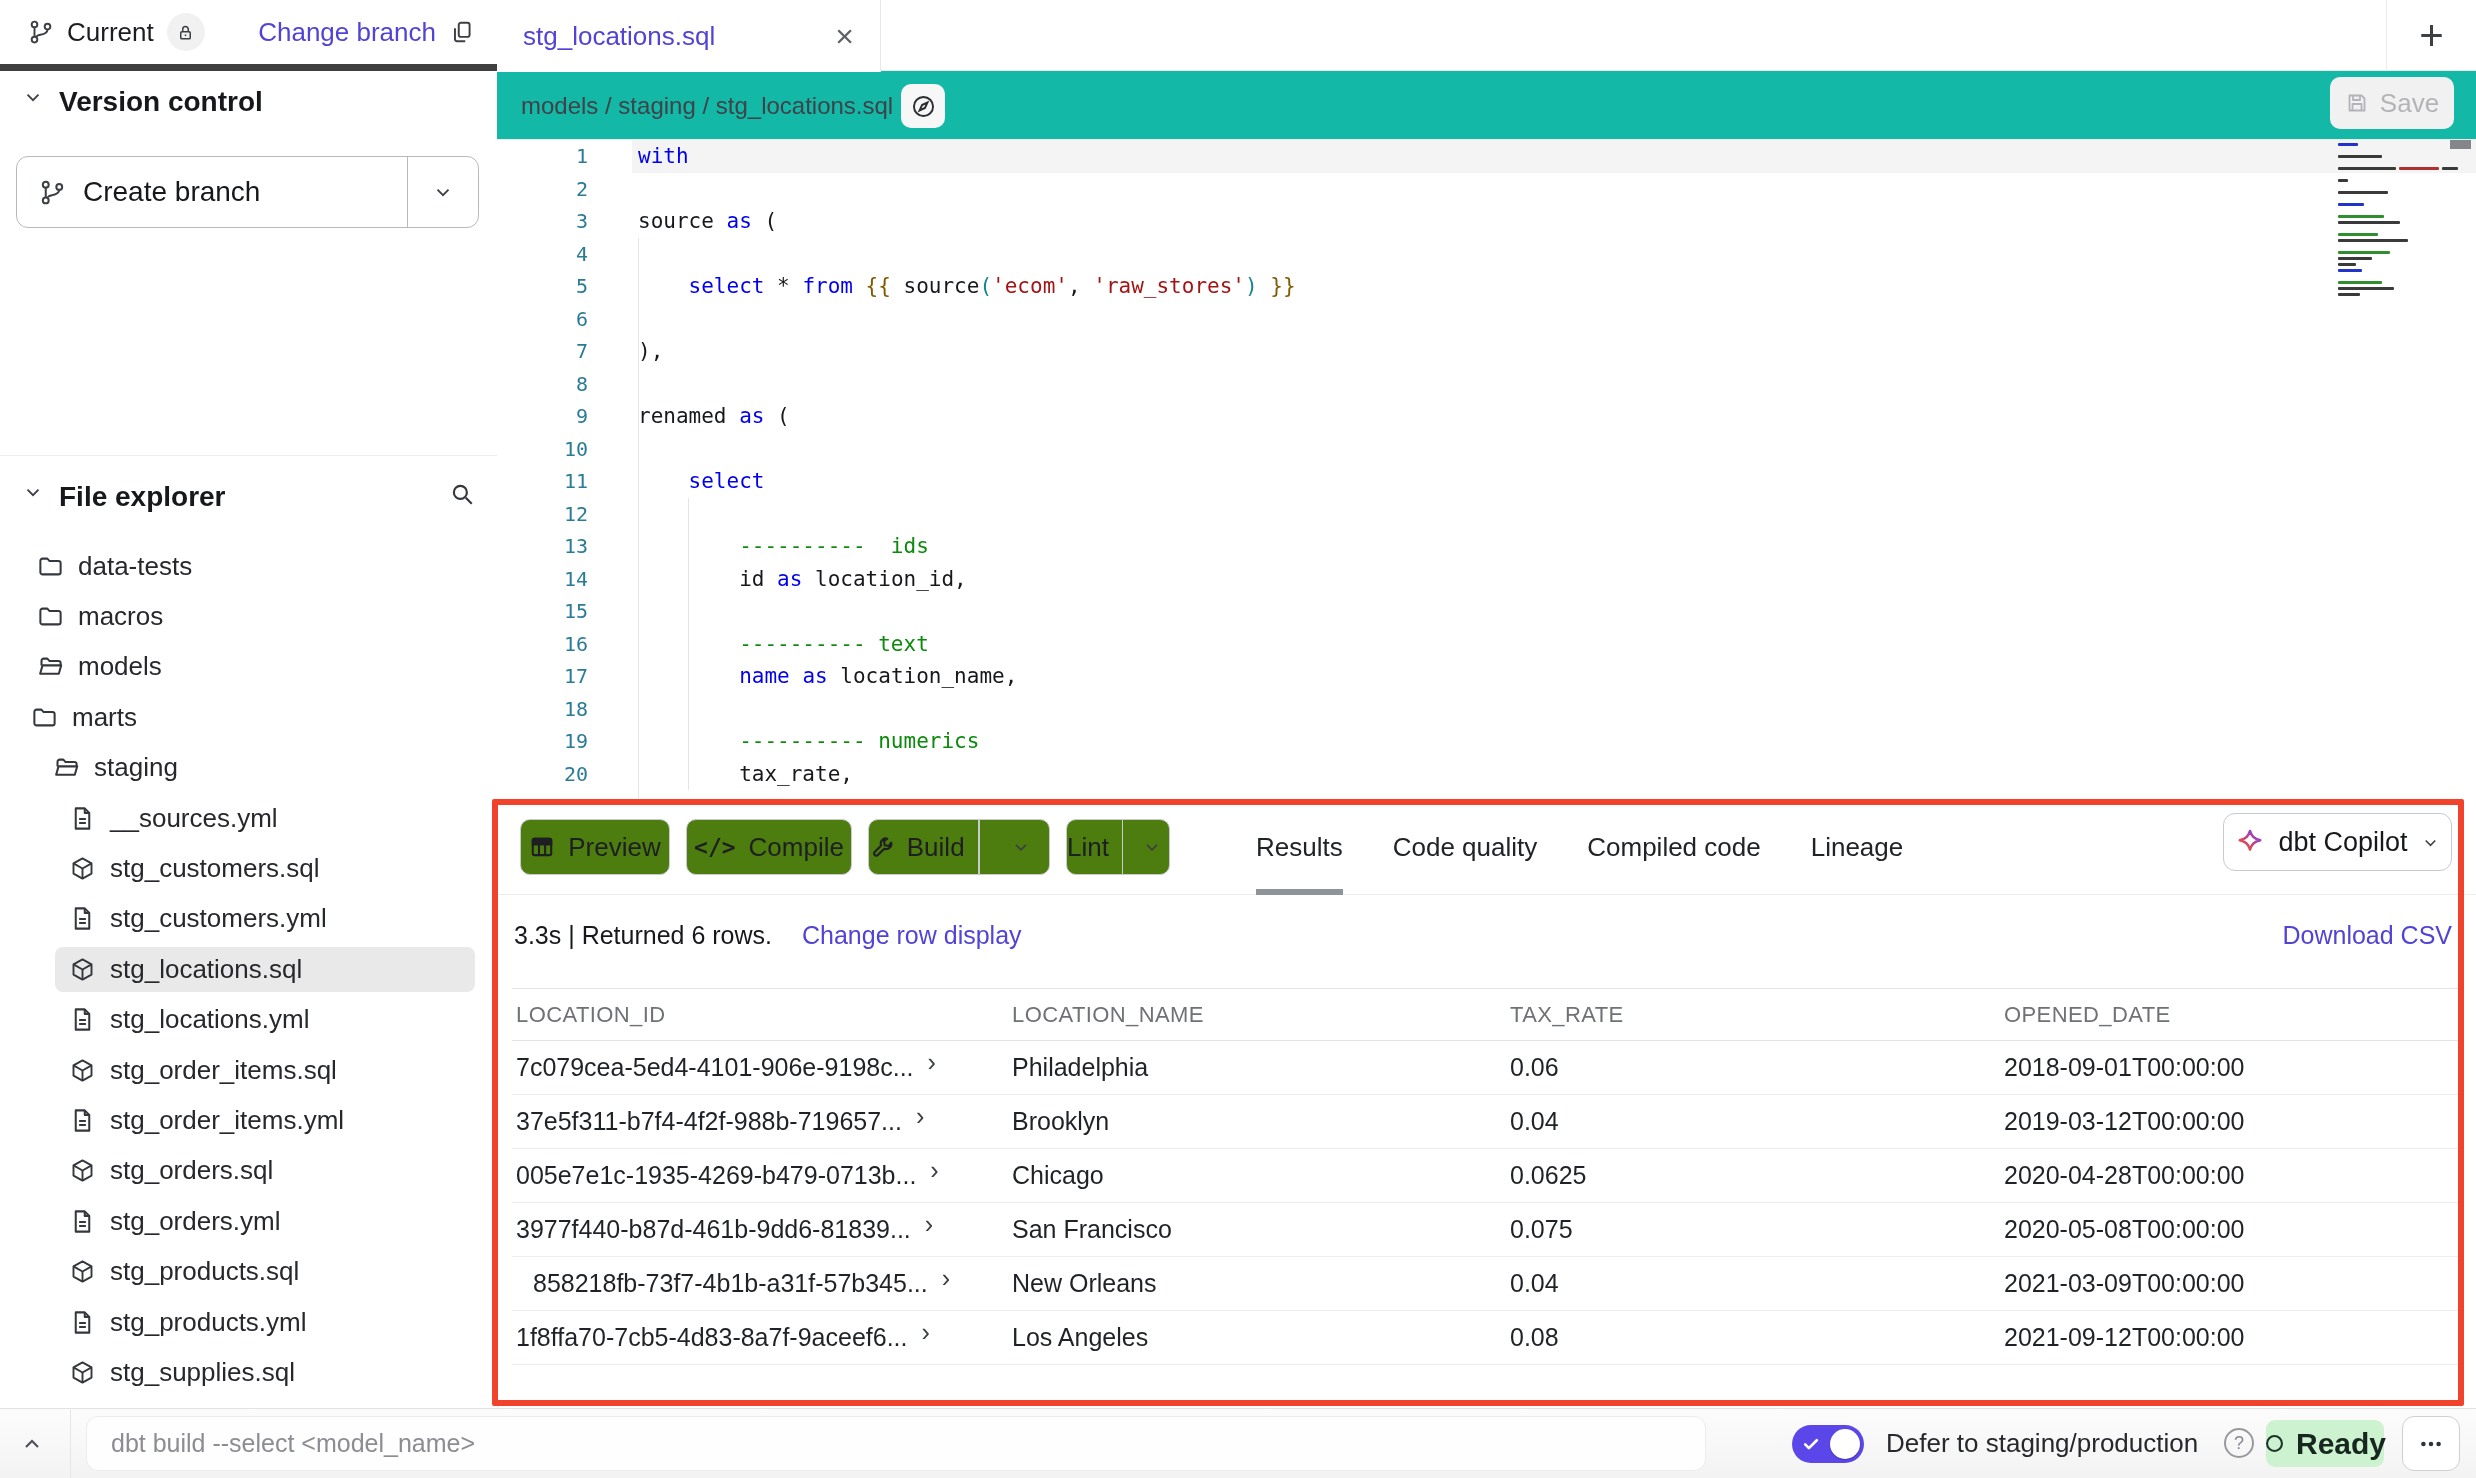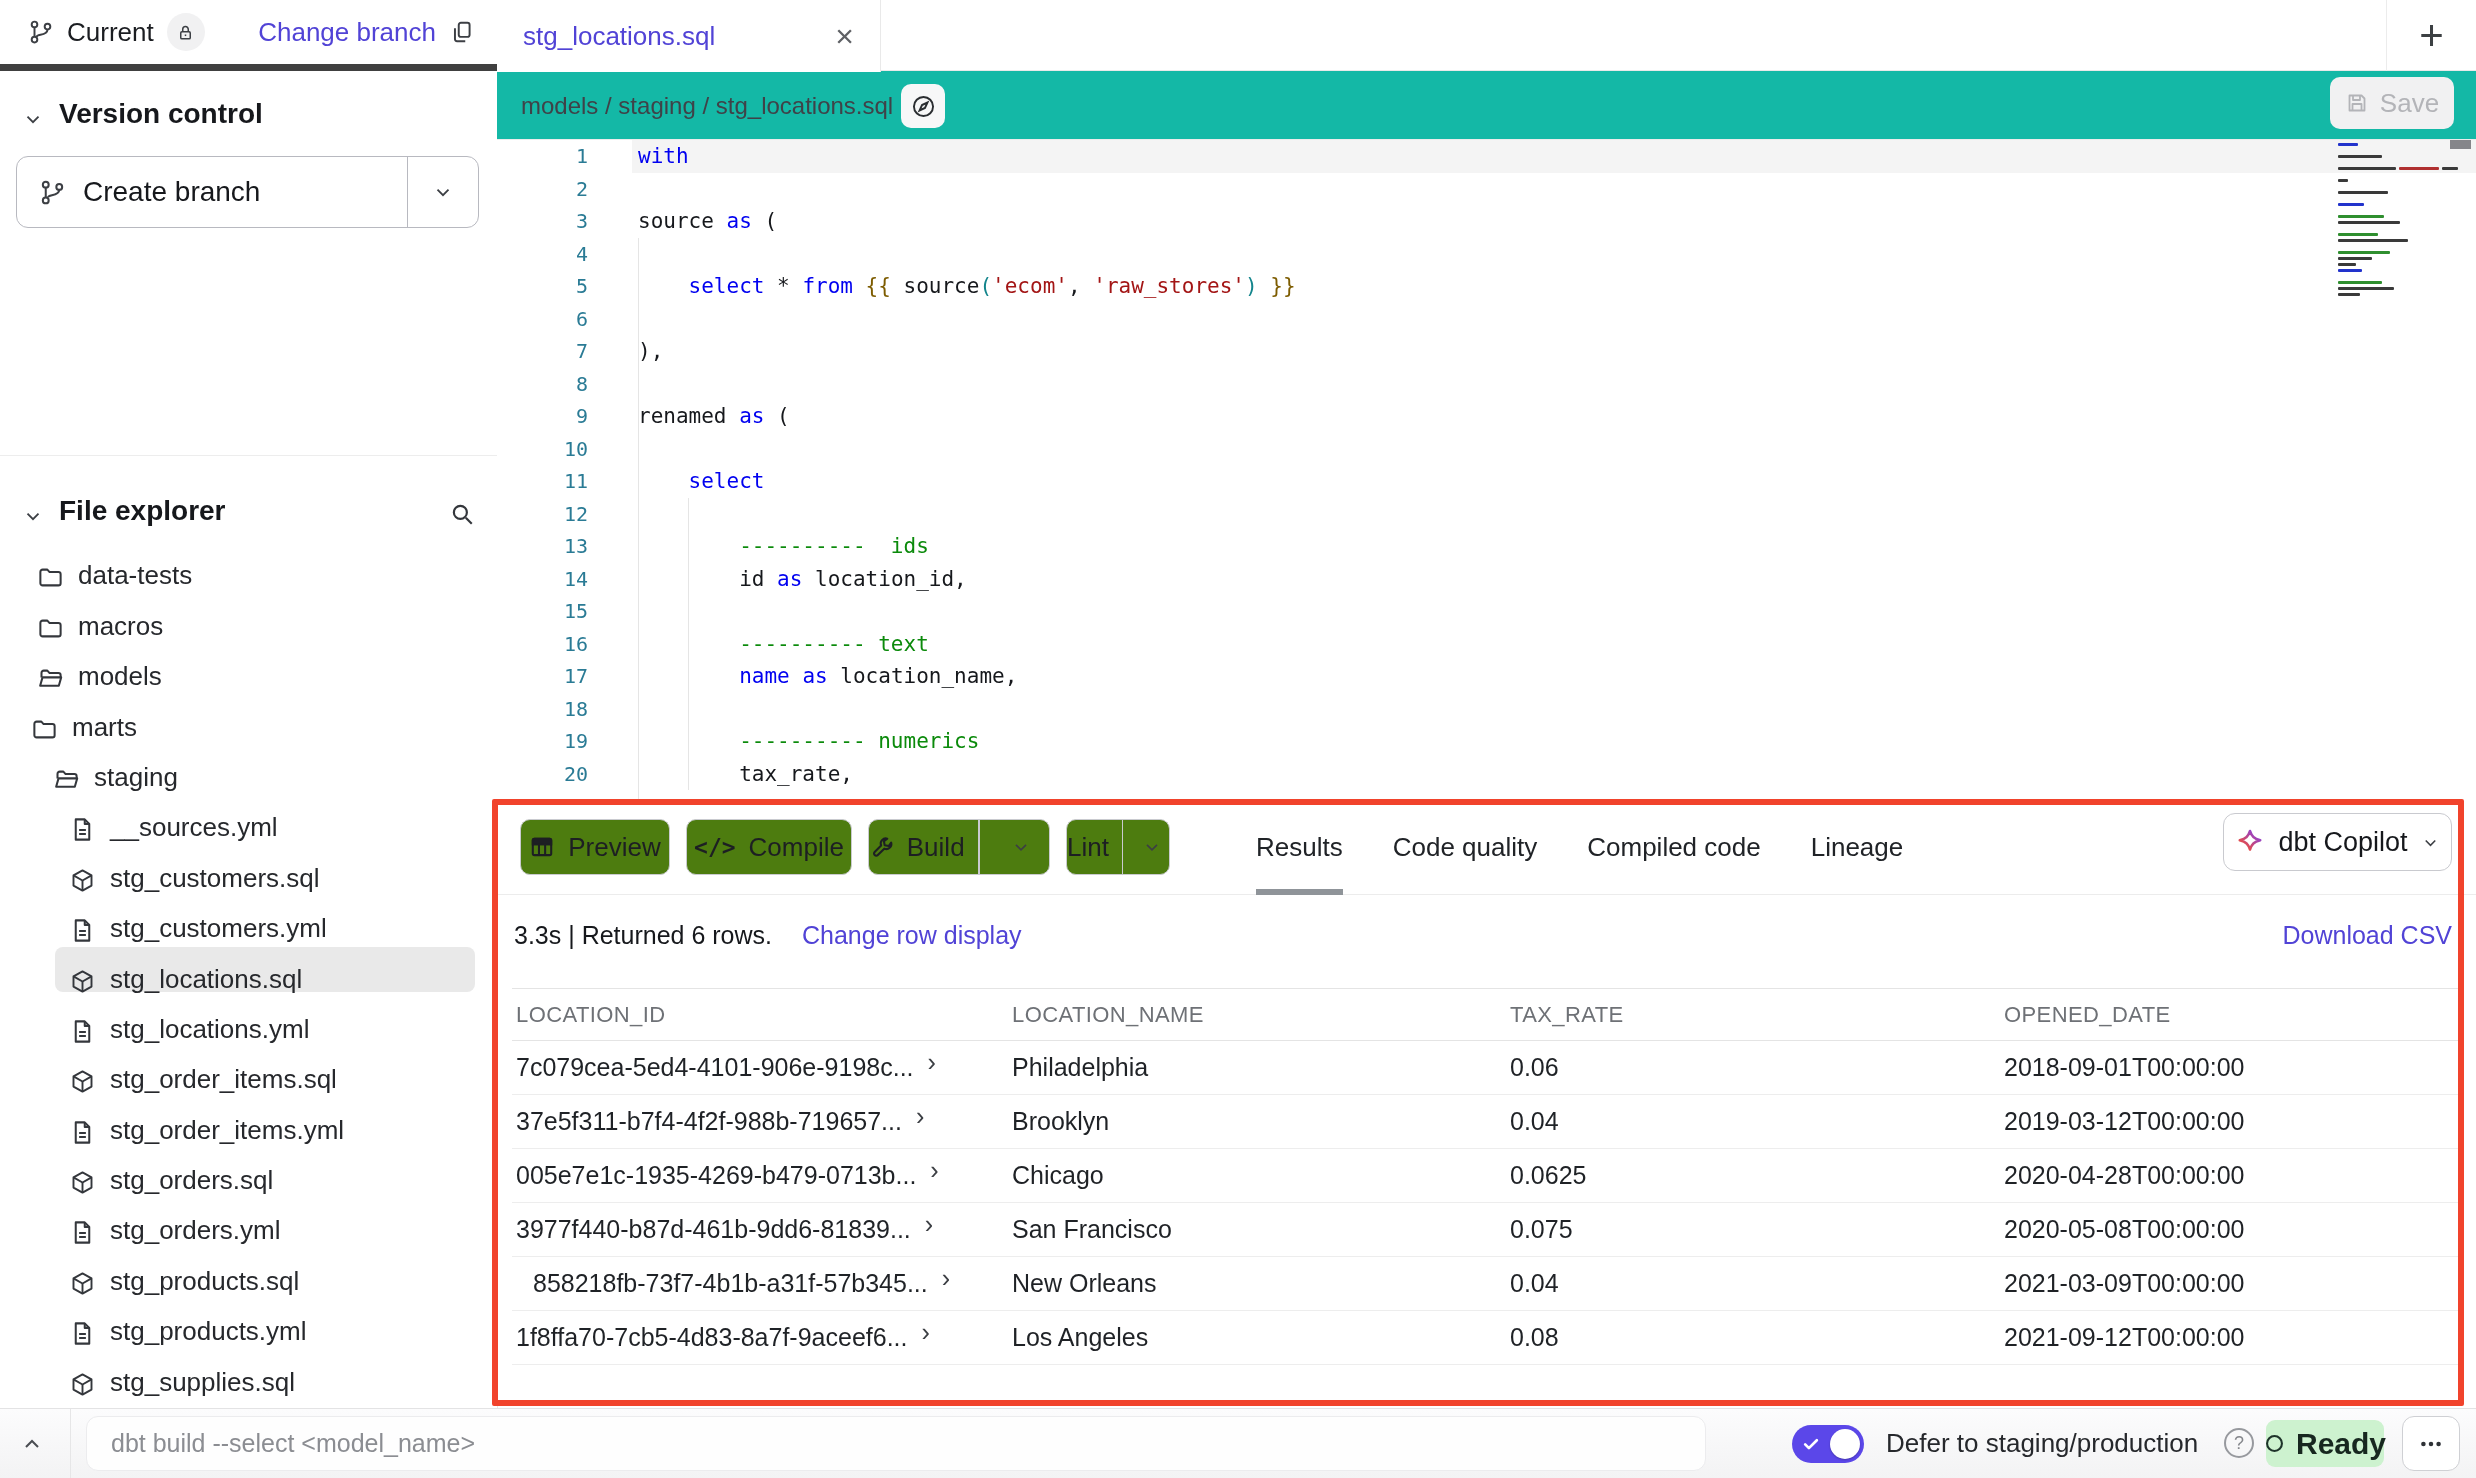--- a/index.html
+++ b/index.html
@@ -9,33 +9,33 @@
   svg{display:block}
 
   
   .sidebar{left:0;top:0;width:497px;height:1408px;background:#fff;border-right:1px solid #e8e8e8}
   .sb-top{position:absolute;left:0;top:0;right:0;height:71px;border-bottom:7px solid #404040;
           display:flex;align-items:center;padding:0 22px 0 28px;gap:13px;box-sizing:border-box}
   .branch-name{font-size:26px;font-weight:500;color:#1b1d21}
   .lock-circle{width:38px;height:38px;border-radius:50%;background:#f1f1f2;display:flex;align-items:center;justify-content:center;color:#3c3f44}
   .change-branch{margin-left:auto;font-size:26px;color:#5143d6;cursor:pointer}
   .ic{color:#3c3f44}
-  .vc-header,.fe-header{position:absolute;left:22px;right:22px;display:flex;align-items:flex-end;gap:15px}
+  .vc-header,.fe-header{position:absolute;left:22px;right:22px;display:flex;align-items:flex-start;gap:15px}
   .vc-header{top:86px;height:44px}
   .section-title{font-size:28px;font-weight:700;color:#16181c}
   .create-branch{position:absolute;left:16px;top:156px;width:463px;height:72px;border:1.6px solid #b8b9c0;
                  border-radius:12px;display:flex;align-items:stretch;box-sizing:border-box;background:#fff;cursor:pointer}
   .cb-main{flex:1;display:flex;align-items:center;gap:17px;padding-left:22px}
   .cb-label{font-size:28px;font-weight:500;color:#16181c}
   .cb-chev{width:70px;border-left:1.6px solid #b8b9c0;display:flex;align-items:center;justify-content:center;color:#3c3f44}
   .sb-divider{position:absolute;left:0;right:0;top:455px;height:1px;background:#ededed}
   .fe-header{top:481px;height:46px}
   .fe-search{margin-left:auto;color:#33363b;cursor:pointer}
   #file-list{position:absolute;left:0;right:2px;top:541px}
-  .fe-row{position:relative;display:flex;align-items:flex-end;height:50.4px;gap:14px;cursor:pointer}
+  .fe-row{position:relative;display:flex;align-items:center;height:50.4px;gap:14px;cursor:pointer}
   .fe-row>*{position:relative;z-index:1}
   .fe-row.selected::before{content:"";position:absolute;left:55px;top:3px;width:420px;height:45px;
                            background:#e9e9e9;border-radius:8px;z-index:0}
   .fe-ic{width:27px;height:27px;color:#34373c}
   .fe-label{font-size:26px;color:#26282c}
 
   
   .tabbar{left:497px;top:0;width:1979px;height:71px;background:#fff;border-bottom:1px solid #e9e9e9;box-sizing:border-box}
   .tab-active{position:absolute;left:0;top:0;width:384px;height:72px;background:#fff;border-right:1px solid #e9e9e9;
               display:flex;align-items:center;padding:0 26px;box-sizing:border-box;z-index:2}

